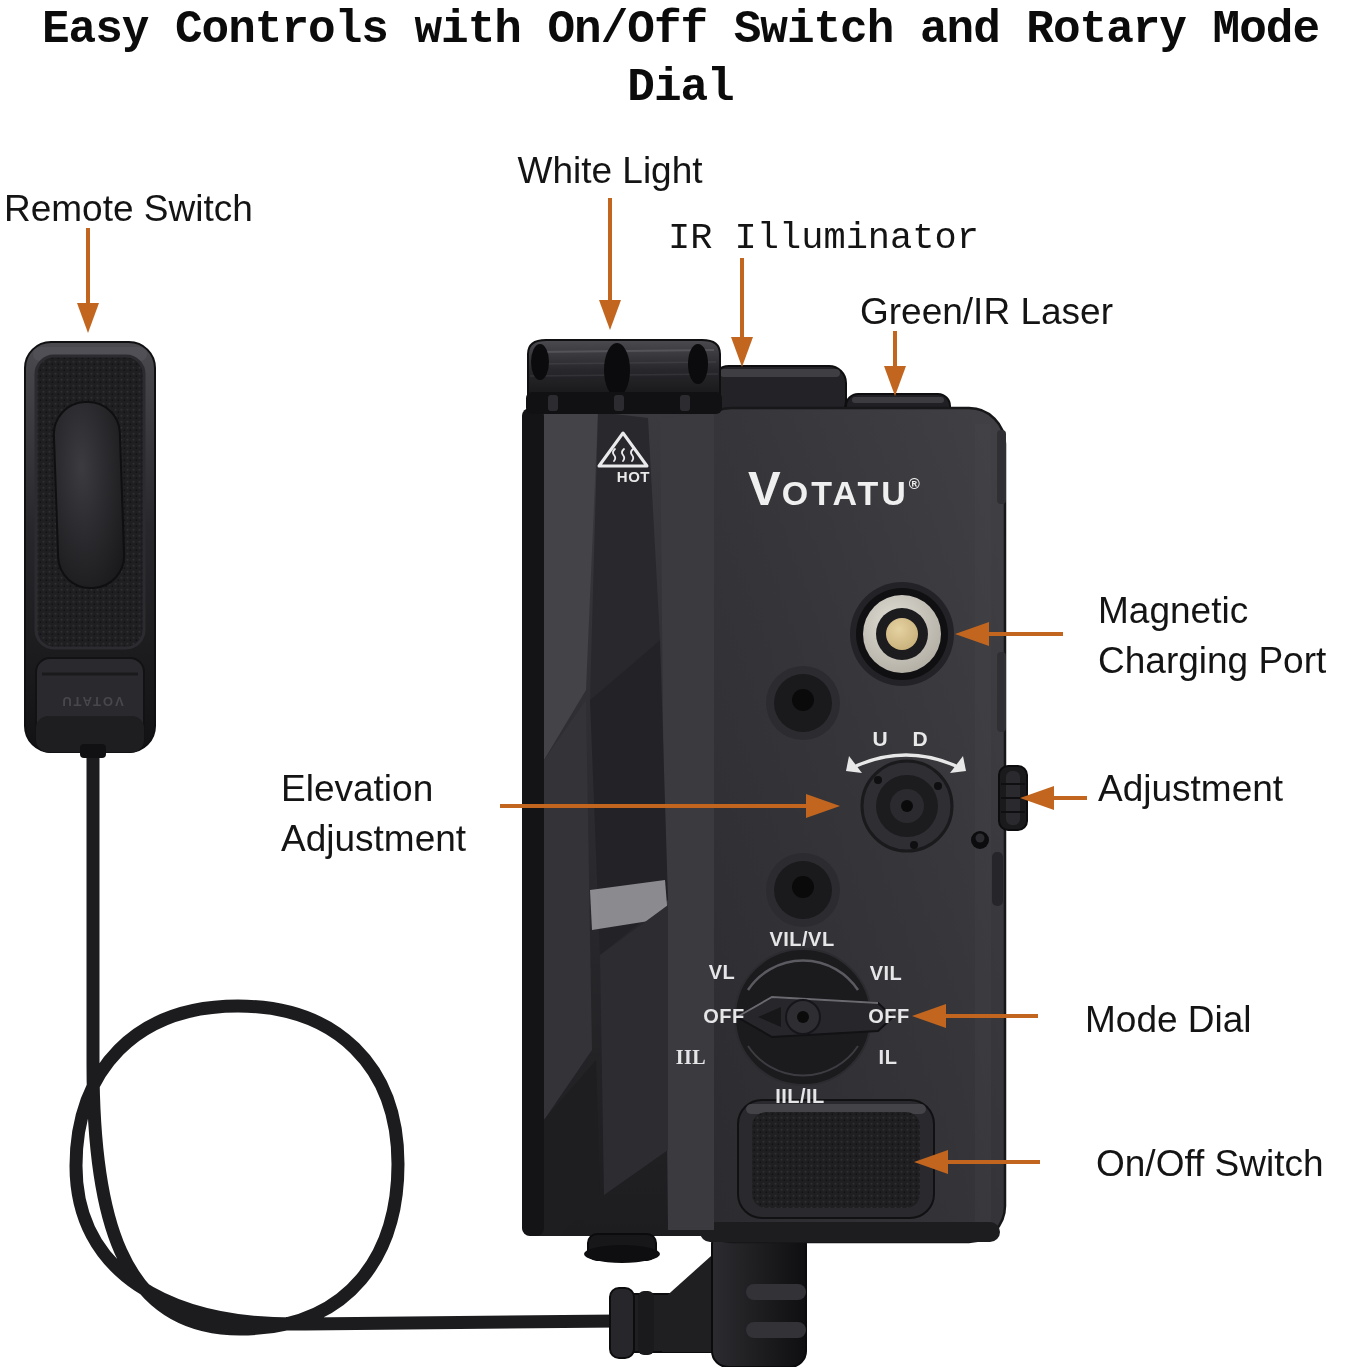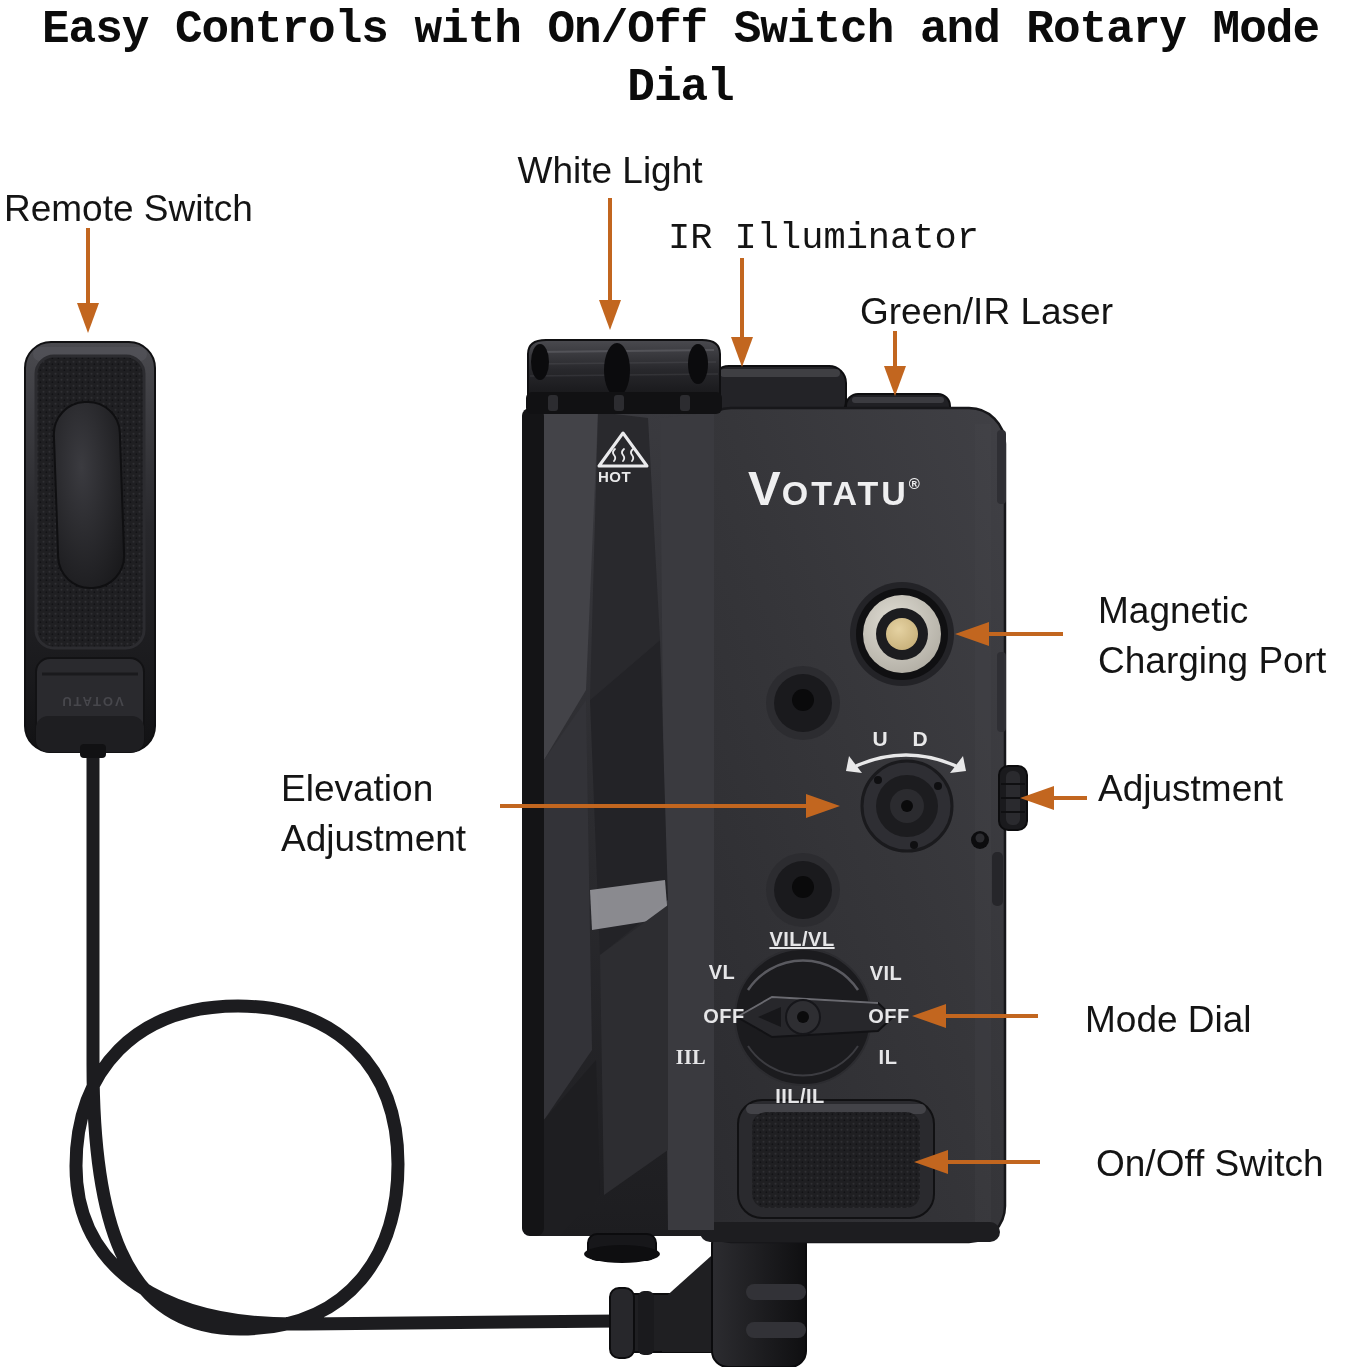--- a/index.html
+++ b/index.html
@@ -41,21 +41,21 @@
   .a6{left:500px;top:804px;width:307px;}
   .a7{left:1053px;top:796px;width:34px;}
   .a8{left:945px;top:1014px;width:93px;}
   .a9{left:947px;top:1160px;width:93px;}
 
   
   .devtxt{position:absolute;color:#e9e9ea;font-weight:700;white-space:nowrap;}
   .logo{left:748px;top:460px;font-size:34px;letter-spacing:3px;color:#efeff0;}
   .logo::first-letter{font-size:49px;letter-spacing:1px;}
   .logo sup{font-size:15px;vertical-align:16px;letter-spacing:0;}
-  .hot{left:598px;top:468px;width:52px;text-align:left;font-size:15px;letter-spacing:.5px;}
+  .hot{left:598px;top:468px;width:52px;text-align:right;font-size:15px;letter-spacing:.5px;}
   .ud{font-size:21px;width:24px;text-align:center;}
   .ud-u{left:868px;top:727px;}
   .ud-d{left:908px;top:727px;}
   .dial-lbl{position:absolute;transform:translateX(-50%);font-weight:700;font-size:20px;
             line-height:1;color:#e6e6e8;letter-spacing:.5px;white-space:nowrap;}
   .conn-brand{position:absolute;left:50px;top:694px;width:84px;text-align:center;
       transform:rotate(180deg);font-weight:700;font-size:13px;letter-spacing:2px;color:#47474c;}
 </style>
 </head>
 <body>
@@ -240,21 +240,21 @@
       <rect x="752" y="1112" width="168" height="96" rx="14" fill="url(#grain)"></rect>
     </g>
   </svg>
 
   <div class="devtxt logo"><span>VOTATU</span><sup>®</sup></div>
   <div class="devtxt hot">HOT</div>
   <div class="devtxt ud ud-u">U</div>
   <div class="devtxt ud ud-d">D</div>
   <div class="conn-brand">VOTATU</div>
 
-  <div class="dial-lbl" style="left:802px;top:929px;text-decoration:underline;">VIL/VL</div>
+  <div class="dial-lbl" style="left:802px;top:929px;">VIL/VL</div>
   <div class="dial-lbl" style="left:722px;top:962px;">VL</div>
   <div class="dial-lbl" style="left:886px;top:963px;">VIL</div>
   <div class="dial-lbl" style="left:724px;top:1006px;">OFF</div>
   <div class="dial-lbl" style="left:889px;top:1006px;">OFF</div>
   <div class="dial-lbl" style="left:691px;top:1047px;font-family:Liberation Serif, serif;">IIL</div>
   <div class="dial-lbl" style="left:888px;top:1047px;">IL</div>
   <div class="dial-lbl" style="left:800px;top:1086px;">IIL/IL</div>
 
   <div class="title">Easy Controls with On/Off Switch and Rotary Mode Dial</div>
 

